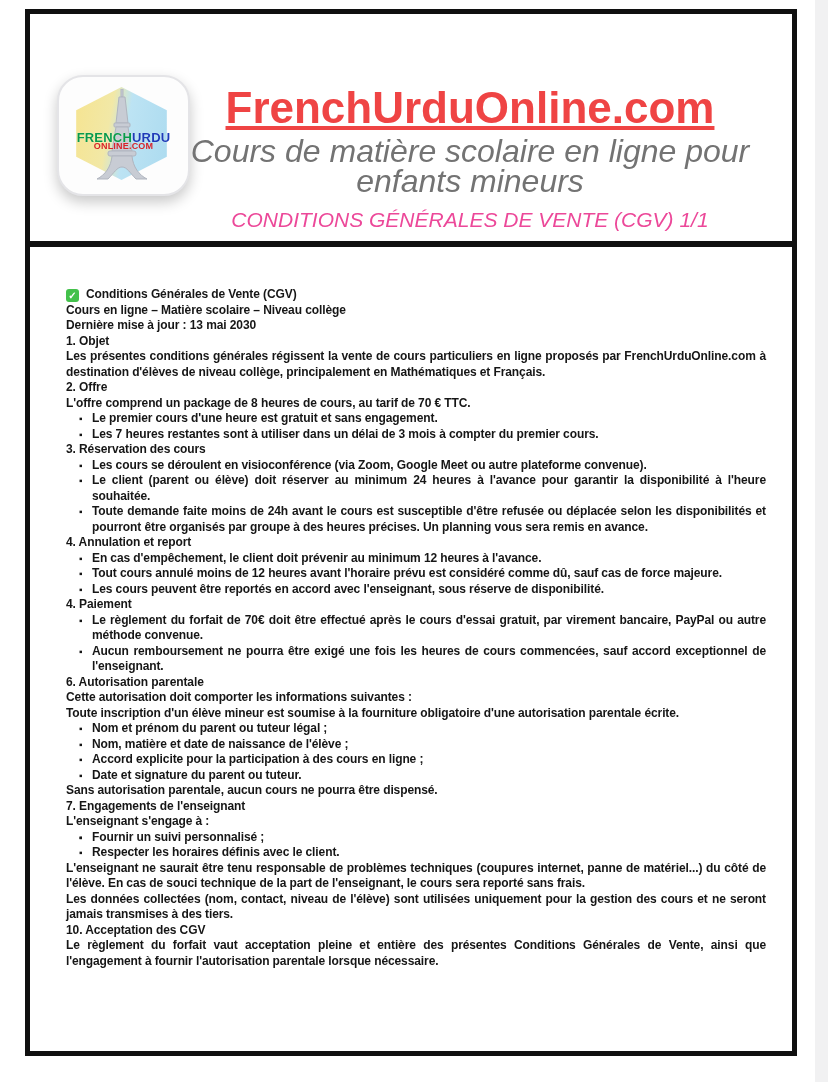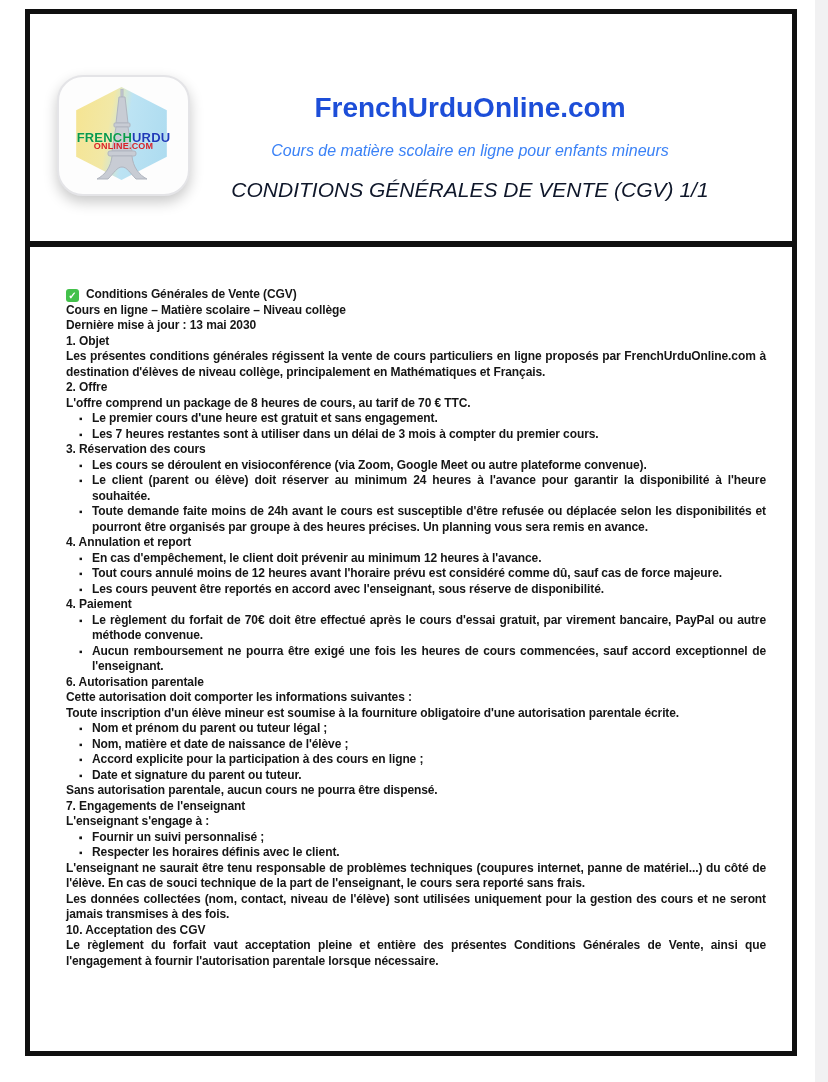--- a/index.html
+++ b/index.html
@@ -39,23 +39,23 @@
     margin-top:16px;
   }
   .logo-french { color:#0a9a4a; }
   .logo-urdu   { color:#1d3bb8; }
   .logo-line2 {
     position:absolute; top:64px; left:0; width:100%; text-align:center;
     font-size:9px; font-weight:bold; color:#d8232a; letter-spacing:0.2px;
   }
   
   .header-text { position:absolute; left:140px; top:86px; width:660px; text-align:center; }
-  .main-title  { font-size:28px; font-weight:bold; line-height:44px; color:#1d4ed8; }
-  .subtitle    { font-size:16px; font-style:italic; line-height:30px; margin-top:6px; color:#3b82f6; }
-  .doc-heading { font-size:21px; font-style:italic; line-height:26px; margin-top:11px; color:#0f172a; }
+  .main-title  { font-size:44px; font-weight:bold; line-height:44px; color:#ef4444;text-decoration:underline; }
+  .subtitle    { font-size:32px; font-style:italic; line-height:30px; margin-top:6px; color:#737373; }
+  .doc-heading { font-size:21px; font-style:italic; line-height:26px; margin-top:11px; color:#ec4899; }
   
   .doc-body {
     position:absolute; left:66px; top:287px; width:700px;
     font-size:12px; font-weight:bold; line-height:15.5px;
     letter-spacing:-0.1px; color:#161616;
   }
   .doc-body .para, .doc-body .heading, .doc-body .check-title { text-align:justify; }
   .doc-body .bullet { position:relative; padding-left:26px; text-align:justify; }
   .bullet-marker {
     position:absolute; left:13px; top:0; font-size:10px; line-height:15.5px;
@@ -124,17 +124,17 @@
       <div class="bullet"><span class="bullet-marker">▪</span><span class="bullet-text">Nom, matière et date de naissance de l'élève ;</span></div>
       <div class="bullet"><span class="bullet-marker">▪</span><span class="bullet-text">Accord explicite pour la participation à des cours en ligne ;</span></div>
       <div class="bullet"><span class="bullet-marker">▪</span><span class="bullet-text">Date et signature du parent ou tuteur.</span></div>
       <div class="para">Sans autorisation parentale, aucun cours ne pourra être dispensé.</div>
       <div class="heading">7. Engagements de l'enseignant</div>
       <div class="para">L'enseignant s'engage à :</div>
       <div class="bullet"><span class="bullet-marker">▪</span></div>
       <div class="bullet"><span class="bullet-marker">▪</span><span class="bullet-text">Fournir un suivi personnalisé ;</span></div>
       <div class="bullet"><span class="bullet-marker">▪</span><span class="bullet-text">Respecter les horaires définis avec le client.</span></div>
       <div class="para">L'enseignant ne saurait être tenu responsable de problèmes techniques (coupures internet, panne de matériel...) du côté de l'élève. En cas de souci technique de la part de l'enseignant, le cours sera reporté sans frais.</div>
-      <div class="para">Les données collectées (nom, contact, niveau de l'élève) sont utilisées uniquement pour la gestion des cours et ne seront jamais transmises à des fois.</div>
+      <div class="para">Les données collectées (nom, contact, niveau de l'élève) sont utilisées uniquement pour la gestion des cours et ne seront jamais transmises à des tiers.</div>
       <div class="heading">10. Acceptation des CGV</div>
       <div class="para">Le règlement du forfait vaut acceptation pleine et entière des présentes Conditions Générales de Vente, ainsi que l'engagement à fournir l'autorisation parentale lorsque nécessaire.</div>
     </div>
 </div>
 
 </body></html>

